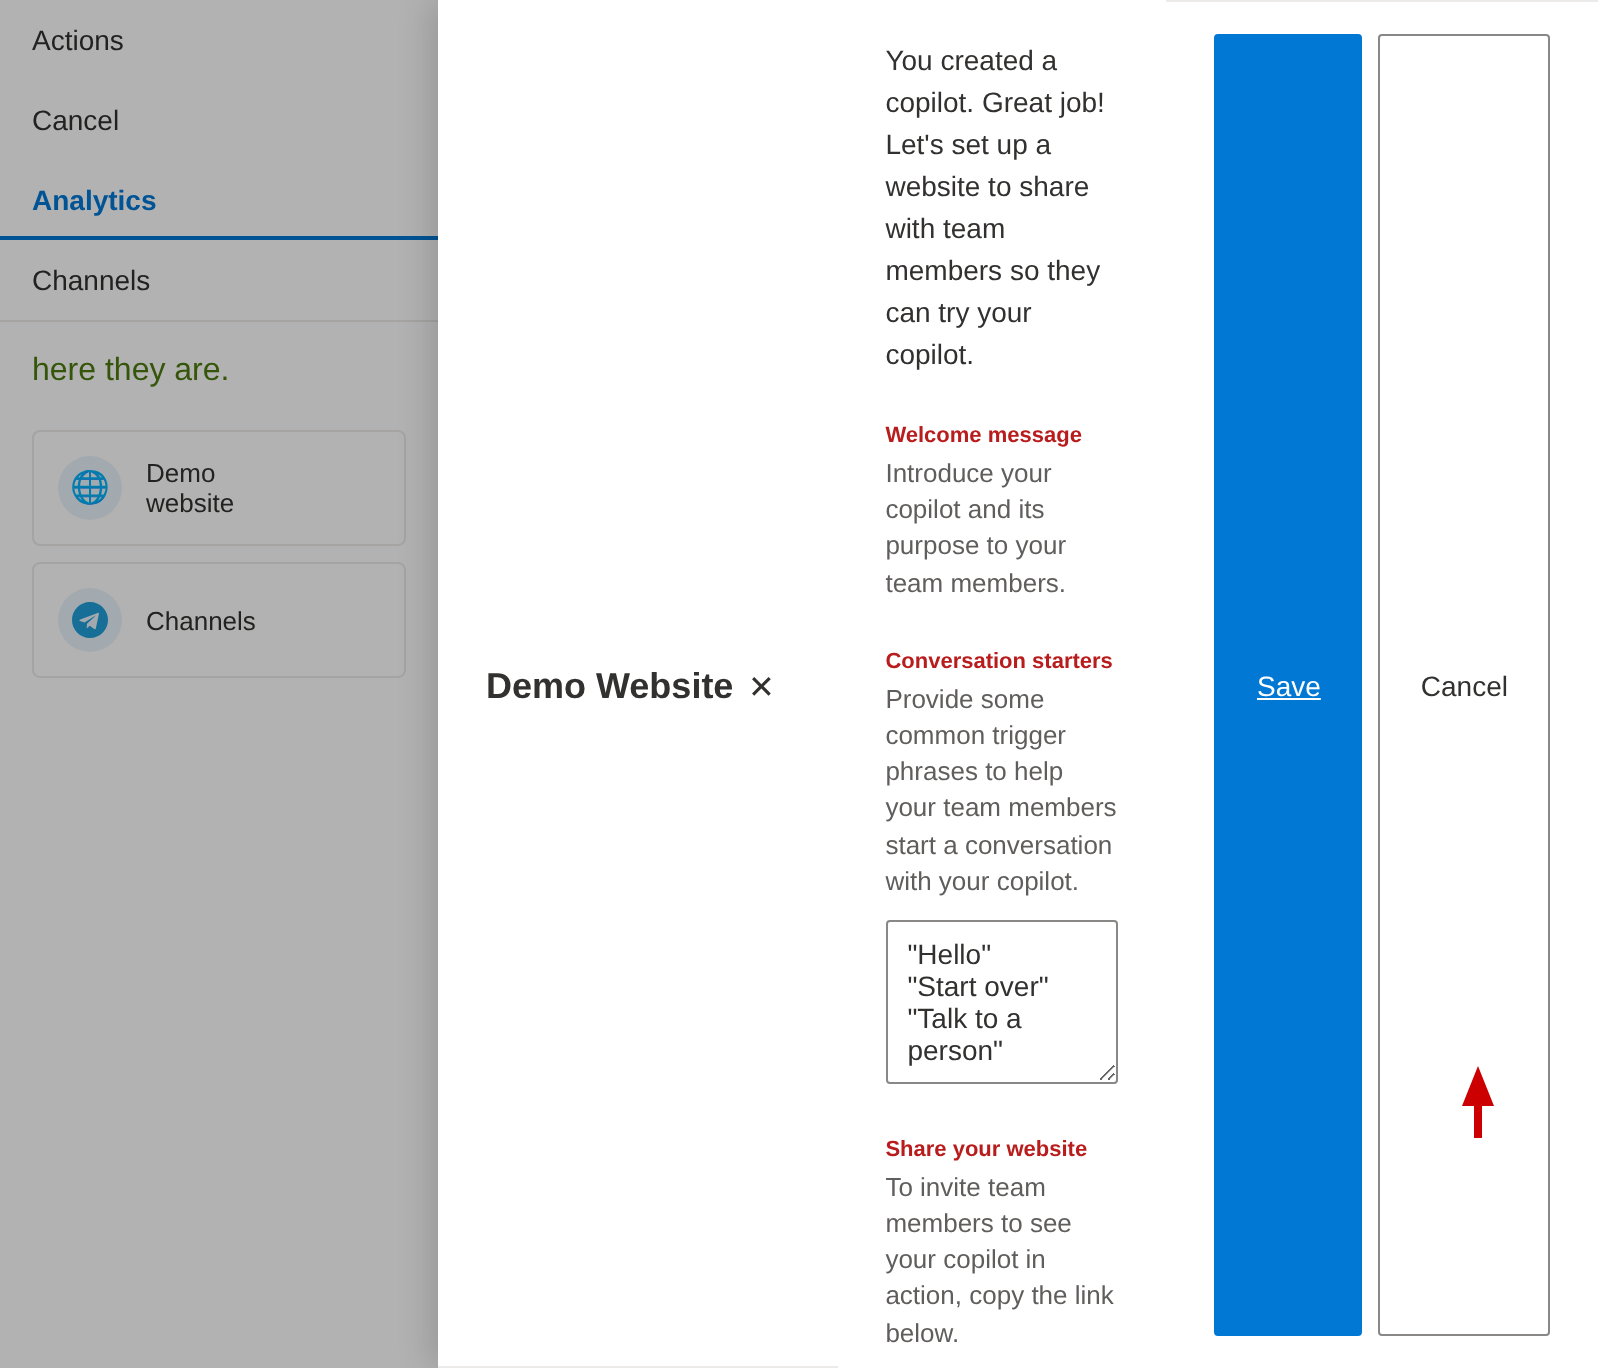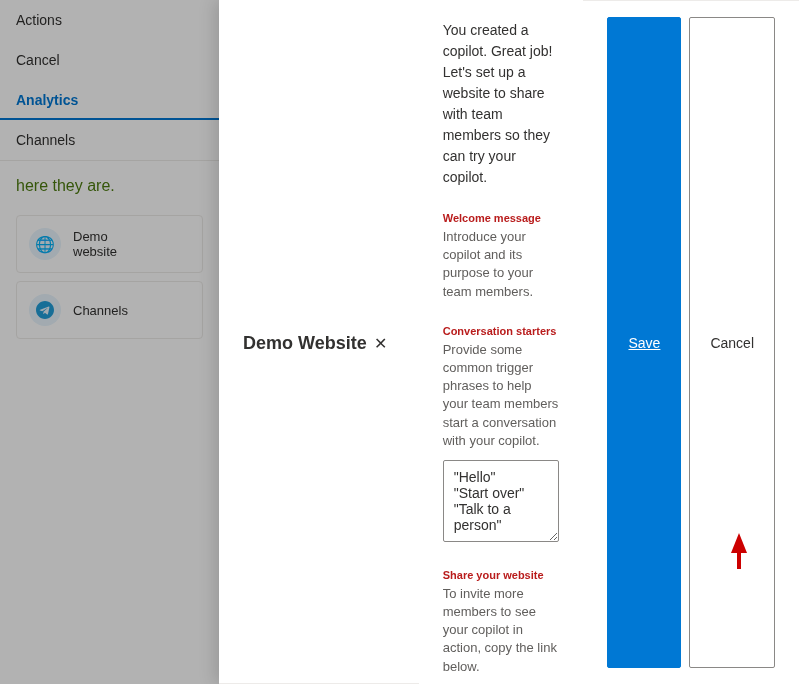--- a/index.html
+++ b/index.html
@@ -351,21 +351,21 @@
       <div class="section">
         <div class="section-title">Conversation starters</div>
         <div class="section-desc">Provide some common trigger phrases to help your team members start a conversation with your copilot.</div>
         <textarea rows="4" style="">"Hello"
 "Start over"
 "Talk to a person"</textarea>
       </div>
 
       <div class="section">
         <div class="section-title">Share your website</div>
-        <div class="section-desc">To invite more members to see your copilot in action, copy the link below.</div>
+        <div class="section-desc">To invite team members to see your copilot in action, copy the link below.</div>
       </div>
     </div>
     <div class="modal-footer">
       <button class="btn-save">Save</button>
       <button class="btn-cancel">Cancel</button>
     </div>
   </div>
 </div>
 
 <div class="arrow-indicator">

